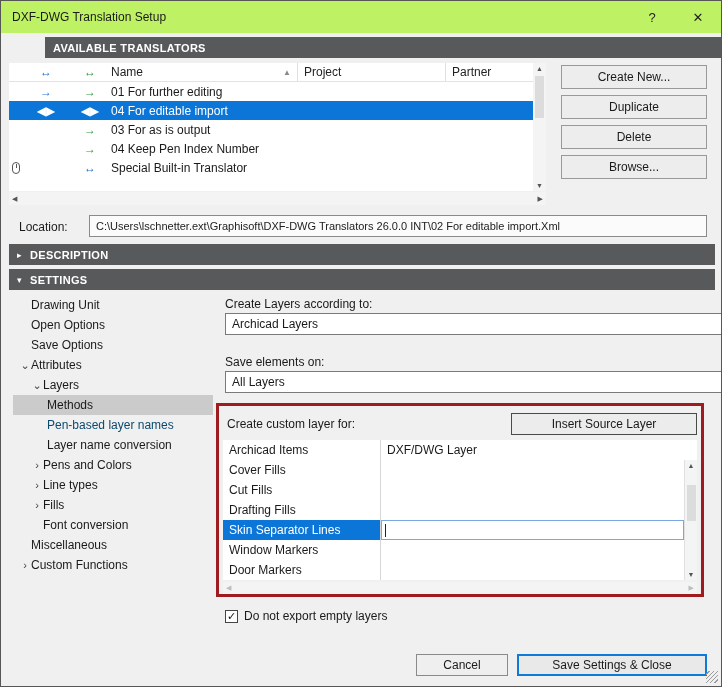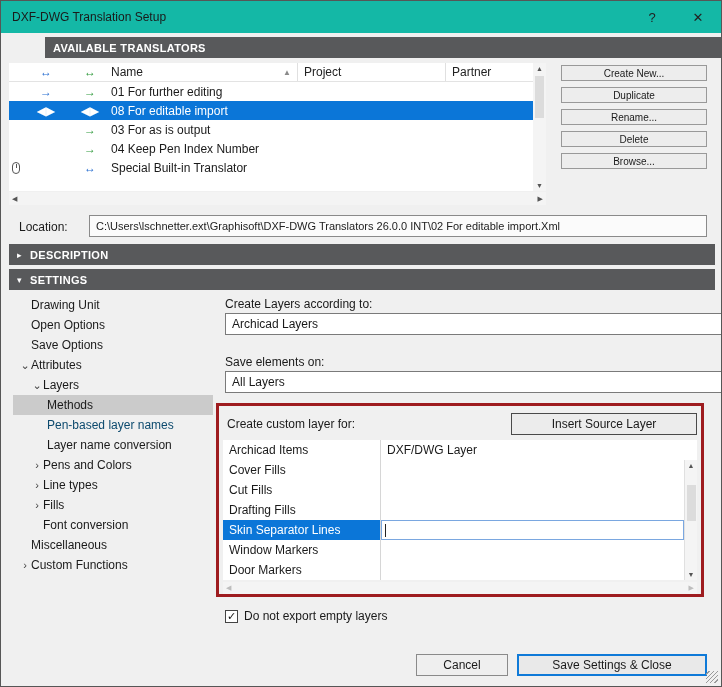--- a/index.html
+++ b/index.html
@@ -2,21 +2,21 @@
 <html><head>
 <meta charset="utf-8">
 <style>
   * { margin:0; padding:0; box-sizing:border-box; }
   html,body { width:722px; height:687px; }
   body { font-family:"Liberation Sans", sans-serif; font-size:12px; color:#1a1a1a; background:#f0f0f0; }
 
   .dialog { position:relative; width:722px; height:687px; background:#f0f0f0; border:1px solid #565656; overflow:hidden; }
 
   
-  .titlebar { position:absolute; left:0; top:0; width:100%; height:32px; background:#14b8a6; display:flex; align-items:center; }
+  .titlebar { position:absolute; left:0; top:0; width:100%; height:32px; background:#bef264; display:flex; align-items:center; }
   .titlebar .title { padding-left:11px; font-size:12px; }
   .tb-btn { width:46px; height:32px; display:flex; align-items:center; justify-content:center; font-size:13px; color:#222; cursor:default; }
   .tb-help { margin-left:auto; }
 
   
   .secbar { position:absolute; left:8px; width:706px; height:21px; background:#58595b; color:#fff; font-size:11px; font-weight:bold; letter-spacing:.3px; display:flex; align-items:center; padding-left:8px; }
   .secbar .arr { width:13px; font-size:9px; font-weight:normal; }
   .bar-translators { top:36px;margin-left:36px; }
   .bar-description { top:243px; }
   .bar-settings    { top:268px; }
@@ -45,21 +45,21 @@
   .vscroll { display:flex; flex-direction:column; align-items:center; justify-content:space-between; background:#f4f4f4; padding:2px 0; }
   .hscroll { display:flex; align-items:center; justify-content:space-between; background:#f4f4f4; padding:0 3px; }
   .tlist-vscroll { position:absolute; left:532px; top:62px; width:13px; height:128px; }
   .tlist-hscroll { position:absolute; left:8px; top:191px; width:537px; height:13px; }
   .vtrack { flex:1; width:100%; position:relative; }
   .vthumb { position:absolute; left:2px; width:9px; background:#dcdcdc; }
   .tlist-vscroll .vthumb { top:4px; height:42px; }
 
   
   .sidebtns { position:absolute; left:560px; top:64px; width:146px; display:flex; flex-direction:column; gap:6px; }
-  .btn { height:16px; background:#ededed; border:1px solid #999; display:flex; align-items:center; justify-content:center; font-size:10px; cursor:default; }
+  .btn { height:24px; background:#ededed; border:1px solid #999; display:flex; align-items:center; justify-content:center; font-size:12px; cursor:default; }
 
   
   .loc-label { position:absolute; left:18px; top:219px; }
   .loc-box { position:absolute; left:88px; top:214px; width:618px; height:22px; background:#fbfbfb; border:1px solid #8a8a8a; display:flex; align-items:center; padding:0 6px; font-size:11px; color:#222; white-space:nowrap; overflow:hidden; }
 
   
   .tree { position:absolute; left:12px; top:294px; width:200px; }
   .titem { height:20px; display:flex; align-items:center; font-size:12px; cursor:default; }
   .titem .chev { width:12px; text-align:center; font-size:11px; color:#444; flex:none; }
   .lv0 { padding-left:6px; }
@@ -137,21 +137,21 @@
       <span class="c-i2 green">→</span>
       <span class="c-name">01 For further editing</span>
       <span class="c-proj"></span>
       <span class="c-part"></span>
     </div>
 
     <div class="trow sel">
       <span class="c-pre"></span>
       <span class="c-i1">◀▶</span>
       <span class="c-i2">◀▶</span>
-      <span class="c-name">08 For editable import</span>
+      <span class="c-name">04 For editable import</span>
       <span class="c-proj"></span>
       <span class="c-part"></span>
     </div>
 
     <div class="trow">
       <span class="c-pre"></span>
       <span class="c-i1"></span>
       <span class="c-i2 green">→</span>
       <span class="c-name">03 For as is output</span>
       <span class="c-proj"></span>
@@ -187,21 +187,20 @@
     <span class="sarrow">▼</span>
   </div>
   <div class="hscroll tlist-hscroll">
     <span class="sarrow">◀</span>
     <span class="sarrow">▶</span>
   </div>
 
   <div class="sidebtns">
     <div class="btn">Create New...</div>
     <div class="btn">Duplicate</div>
-    <div class="btn">Rename...</div>
     <div class="btn">Delete</div>
     <div class="btn">Browse...</div>
   </div>
 
   <div class="loc-label">Location:</div>
   <div class="loc-box">C:\Users\lschnetter.ext\Graphisoft\DXF-DWG Translators 26.0.0 INT\02 For editable import.Xml</div>
 
   <div class="secbar bar-description">
     <span class="arr">▸</span>
     <span>DESCRIPTION</span>

